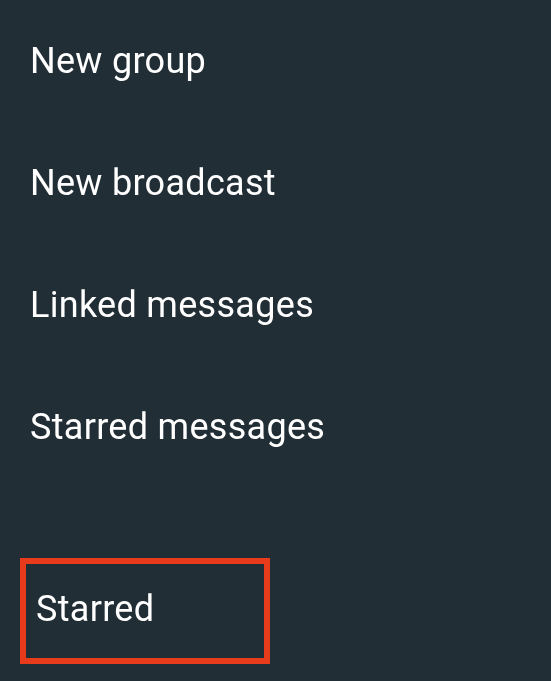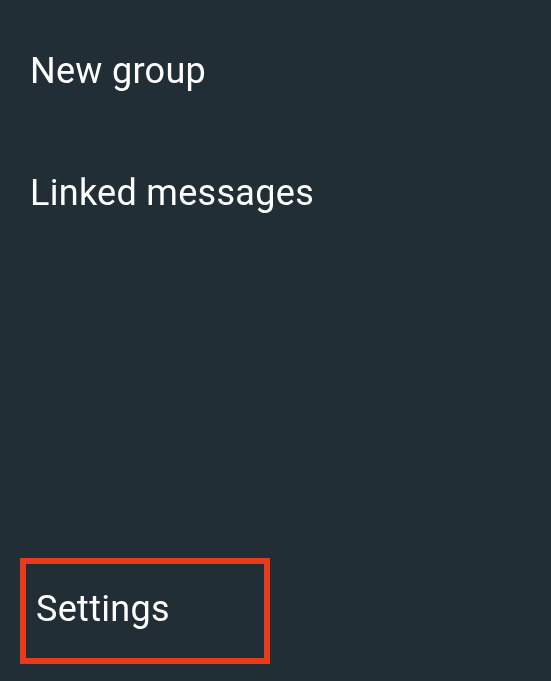--- a/index.html
+++ b/index.html
@@ -8,21 +8,20 @@
       box-sizing: border-box;
     }
     body {
       width: 551px;
       height: 681px;
       background-color: #222e36;
       font-family: -apple-system, BlinkMacSystemFont, 'Segoe UI', Roboto, Helvetica, Arial, sans-serif;
       overflow: hidden;
     }
     .menu {
-      padding-top: 10px;
     }
     .menu-item {
       padding: 40px 30px;
       color: #ffffff;
       font-size: 36px;
       font-weight: 400;
       cursor: pointer;
       letter-spacing: 0.3px;
     }
     .highlighted {
@@ -35,18 +34,20 @@
     }
     .highlighted .menu-item {
       padding: 0;
     }
   </style>
 </head>
 <body>
 
 <div class="menu">
   <div class="menu-item">New group</div>
+  <div class="menu-item">New broadcast</div>
   <div class="menu-item">Linked messages</div>
+  <div class="menu-item">Starred messages</div>
 </div>
 
 <div class="highlighted">
-  <div class="menu-item">Settings</div>
+  <div class="menu-item">Starred</div>
 </div>
 
 </body></html>

